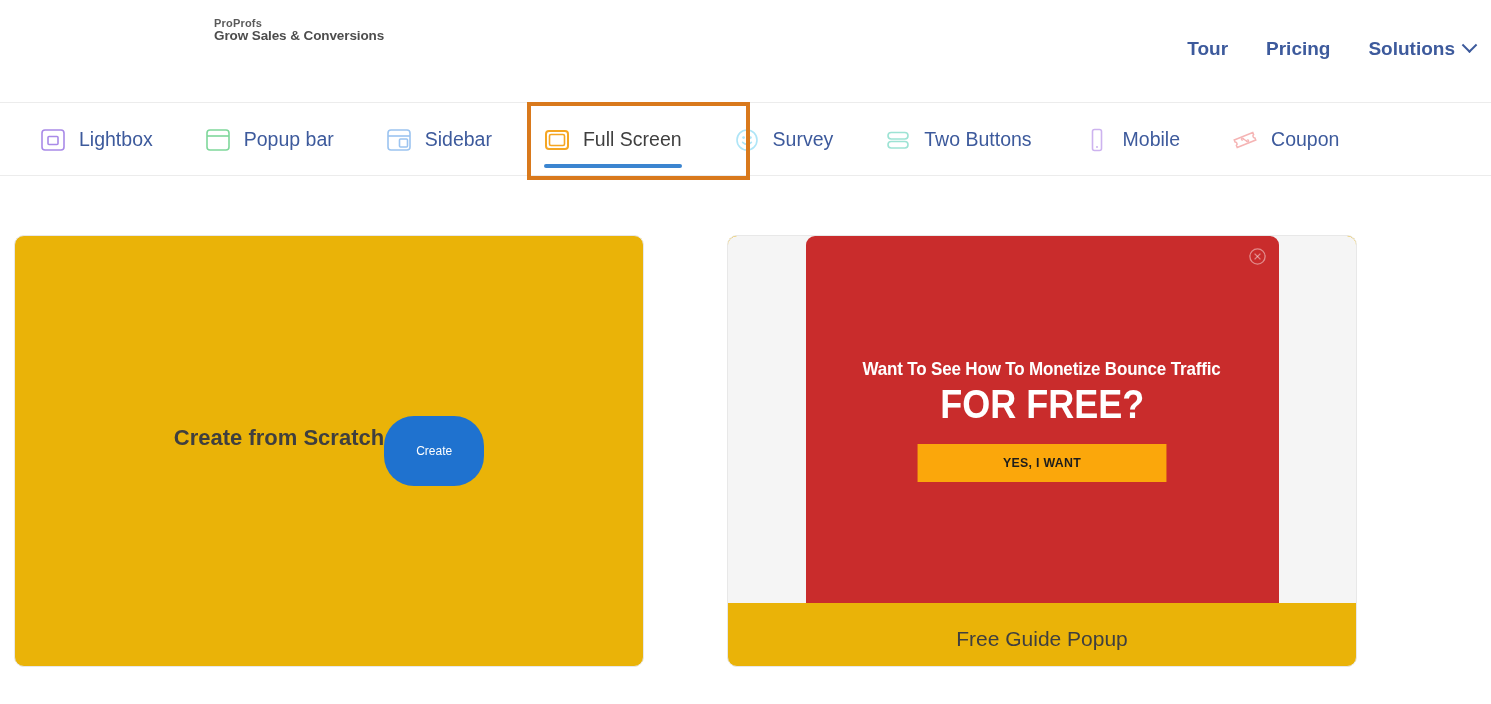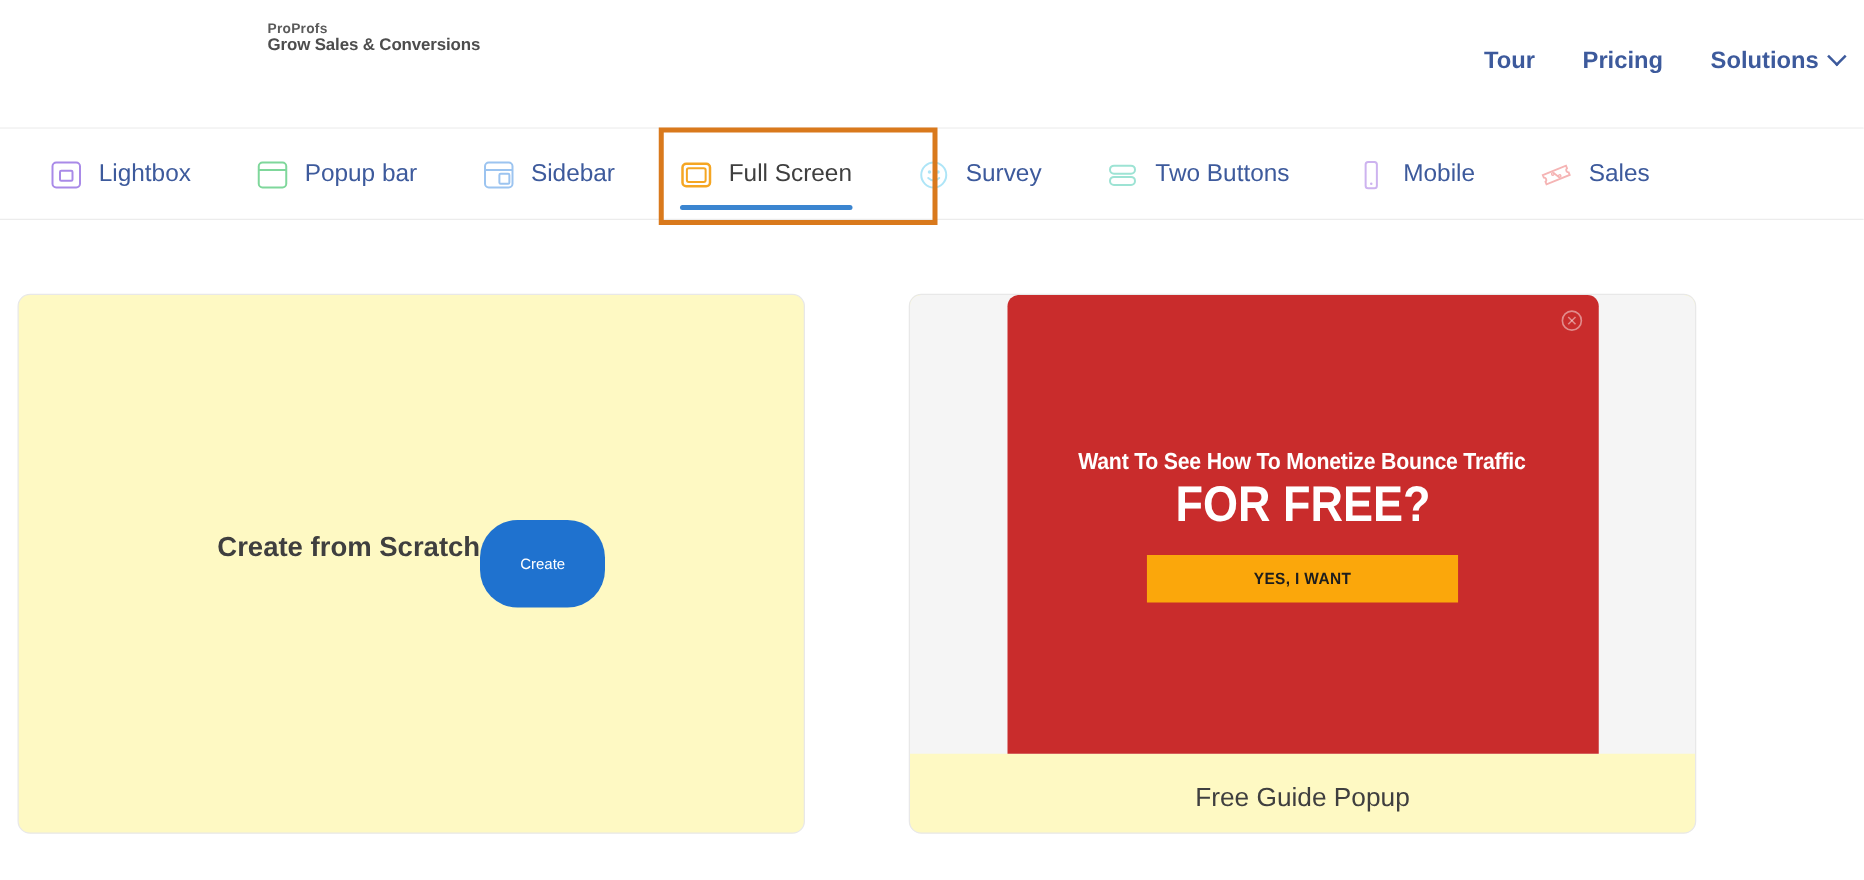--- a/index.html
+++ b/index.html
@@ -126,21 +126,21 @@
   }
 
   
   .main {
     padding: 59px 0 0 0;
     display: flex;
     gap: 83px;
     padding-left: 14px;
   }
   .card {
-    background: #fef9c3;
+    background: #eab308;
     border: 1px solid #e8e8e8;
     border-radius: 10px;
     position: relative;
   }
   .card-scratch {
     width: 630px;
     height: 432px;
     display: flex;
     flex-direction: row;
     align-items: center;
@@ -342,21 +342,21 @@
       <span class="tab-icon">
         <svg width="26" height="26" viewBox="0 0 26 26">
           <g transform="rotate(-22 13 13)">
             <path d="M3 9 h20 v2.2 a1.9 1.9 0 0 0 0 3.6 V17 H3 v-2.2 a1.9 1.9 0 0 0 0-3.6 Z" fill="none" stroke="#f5b4b4" stroke-width="1.5"></path>
             <line x1="11.5" y1="10.5" x2="14.5" y2="15.5" stroke="#f5b4b4" stroke-width="1.4"></line>
             <circle cx="10.8" cy="11.2" r="1" fill="none" stroke="#f5b4b4" stroke-width="1.1"></circle>
             <circle cx="15.2" cy="14.8" r="1" fill="none" stroke="#f5b4b4" stroke-width="1.1"></circle>
           </g>
         </svg>
       </span>
-      <span class="tab-label">Sales</span>
+      <span class="tab-label">Coupon</span>
     </div>
 
   </div>
 </div>
 
 <div class="active-box"></div>
 
 <div class="main">
 
   <div class="card card-scratch">

